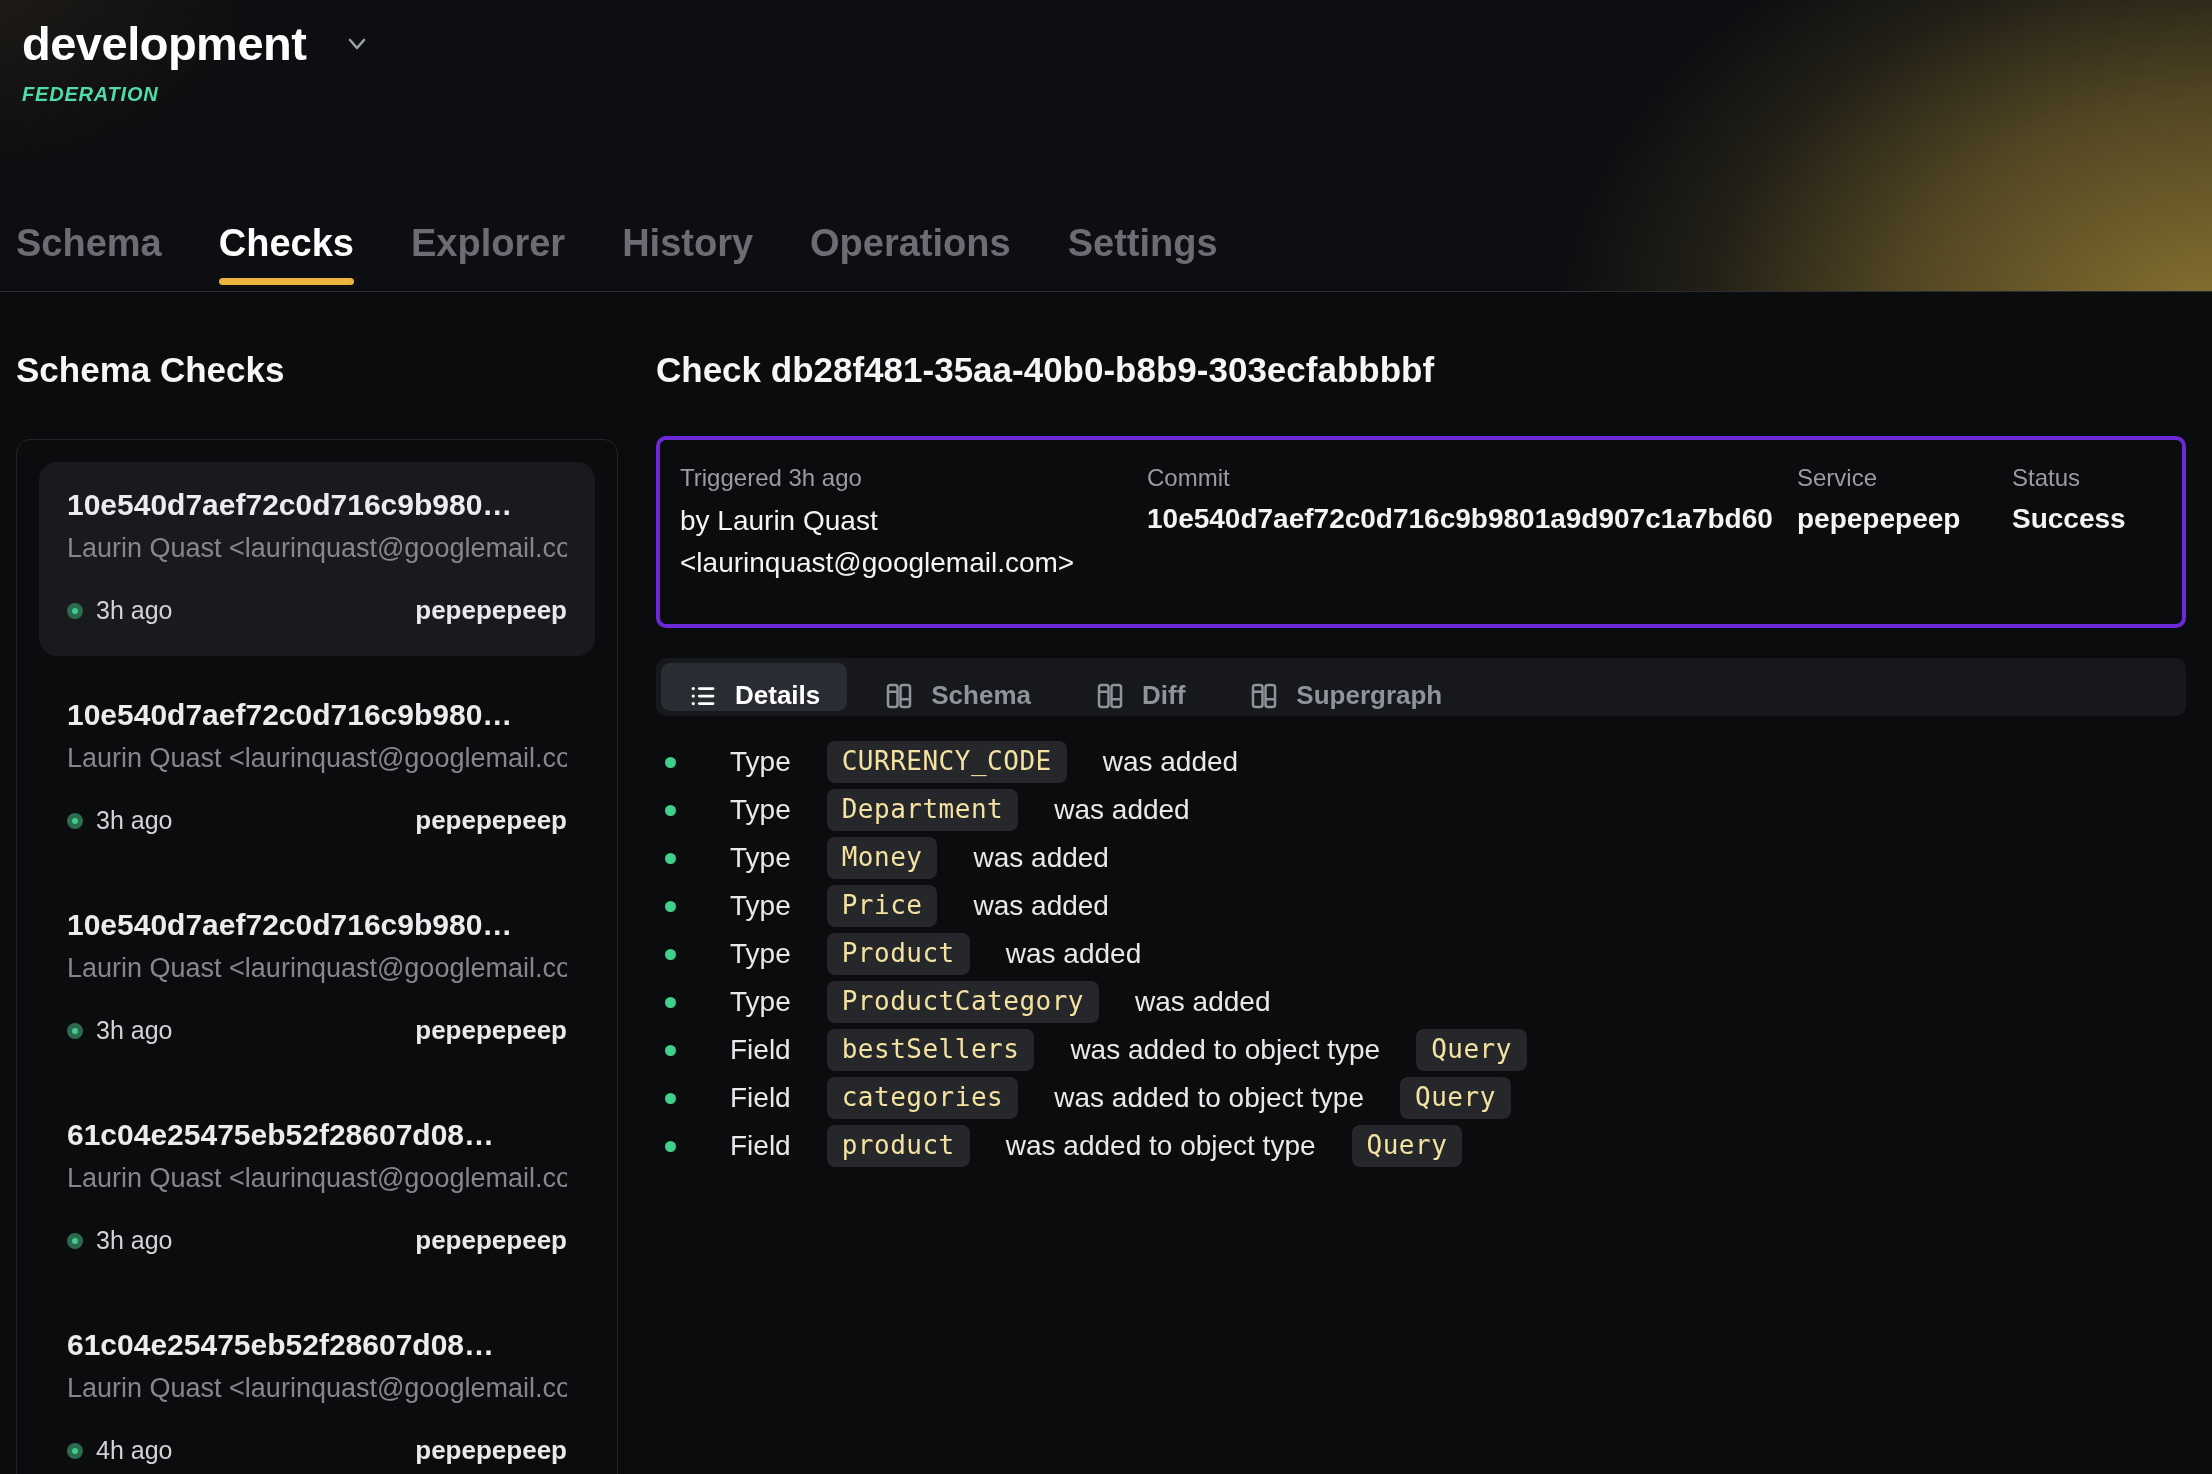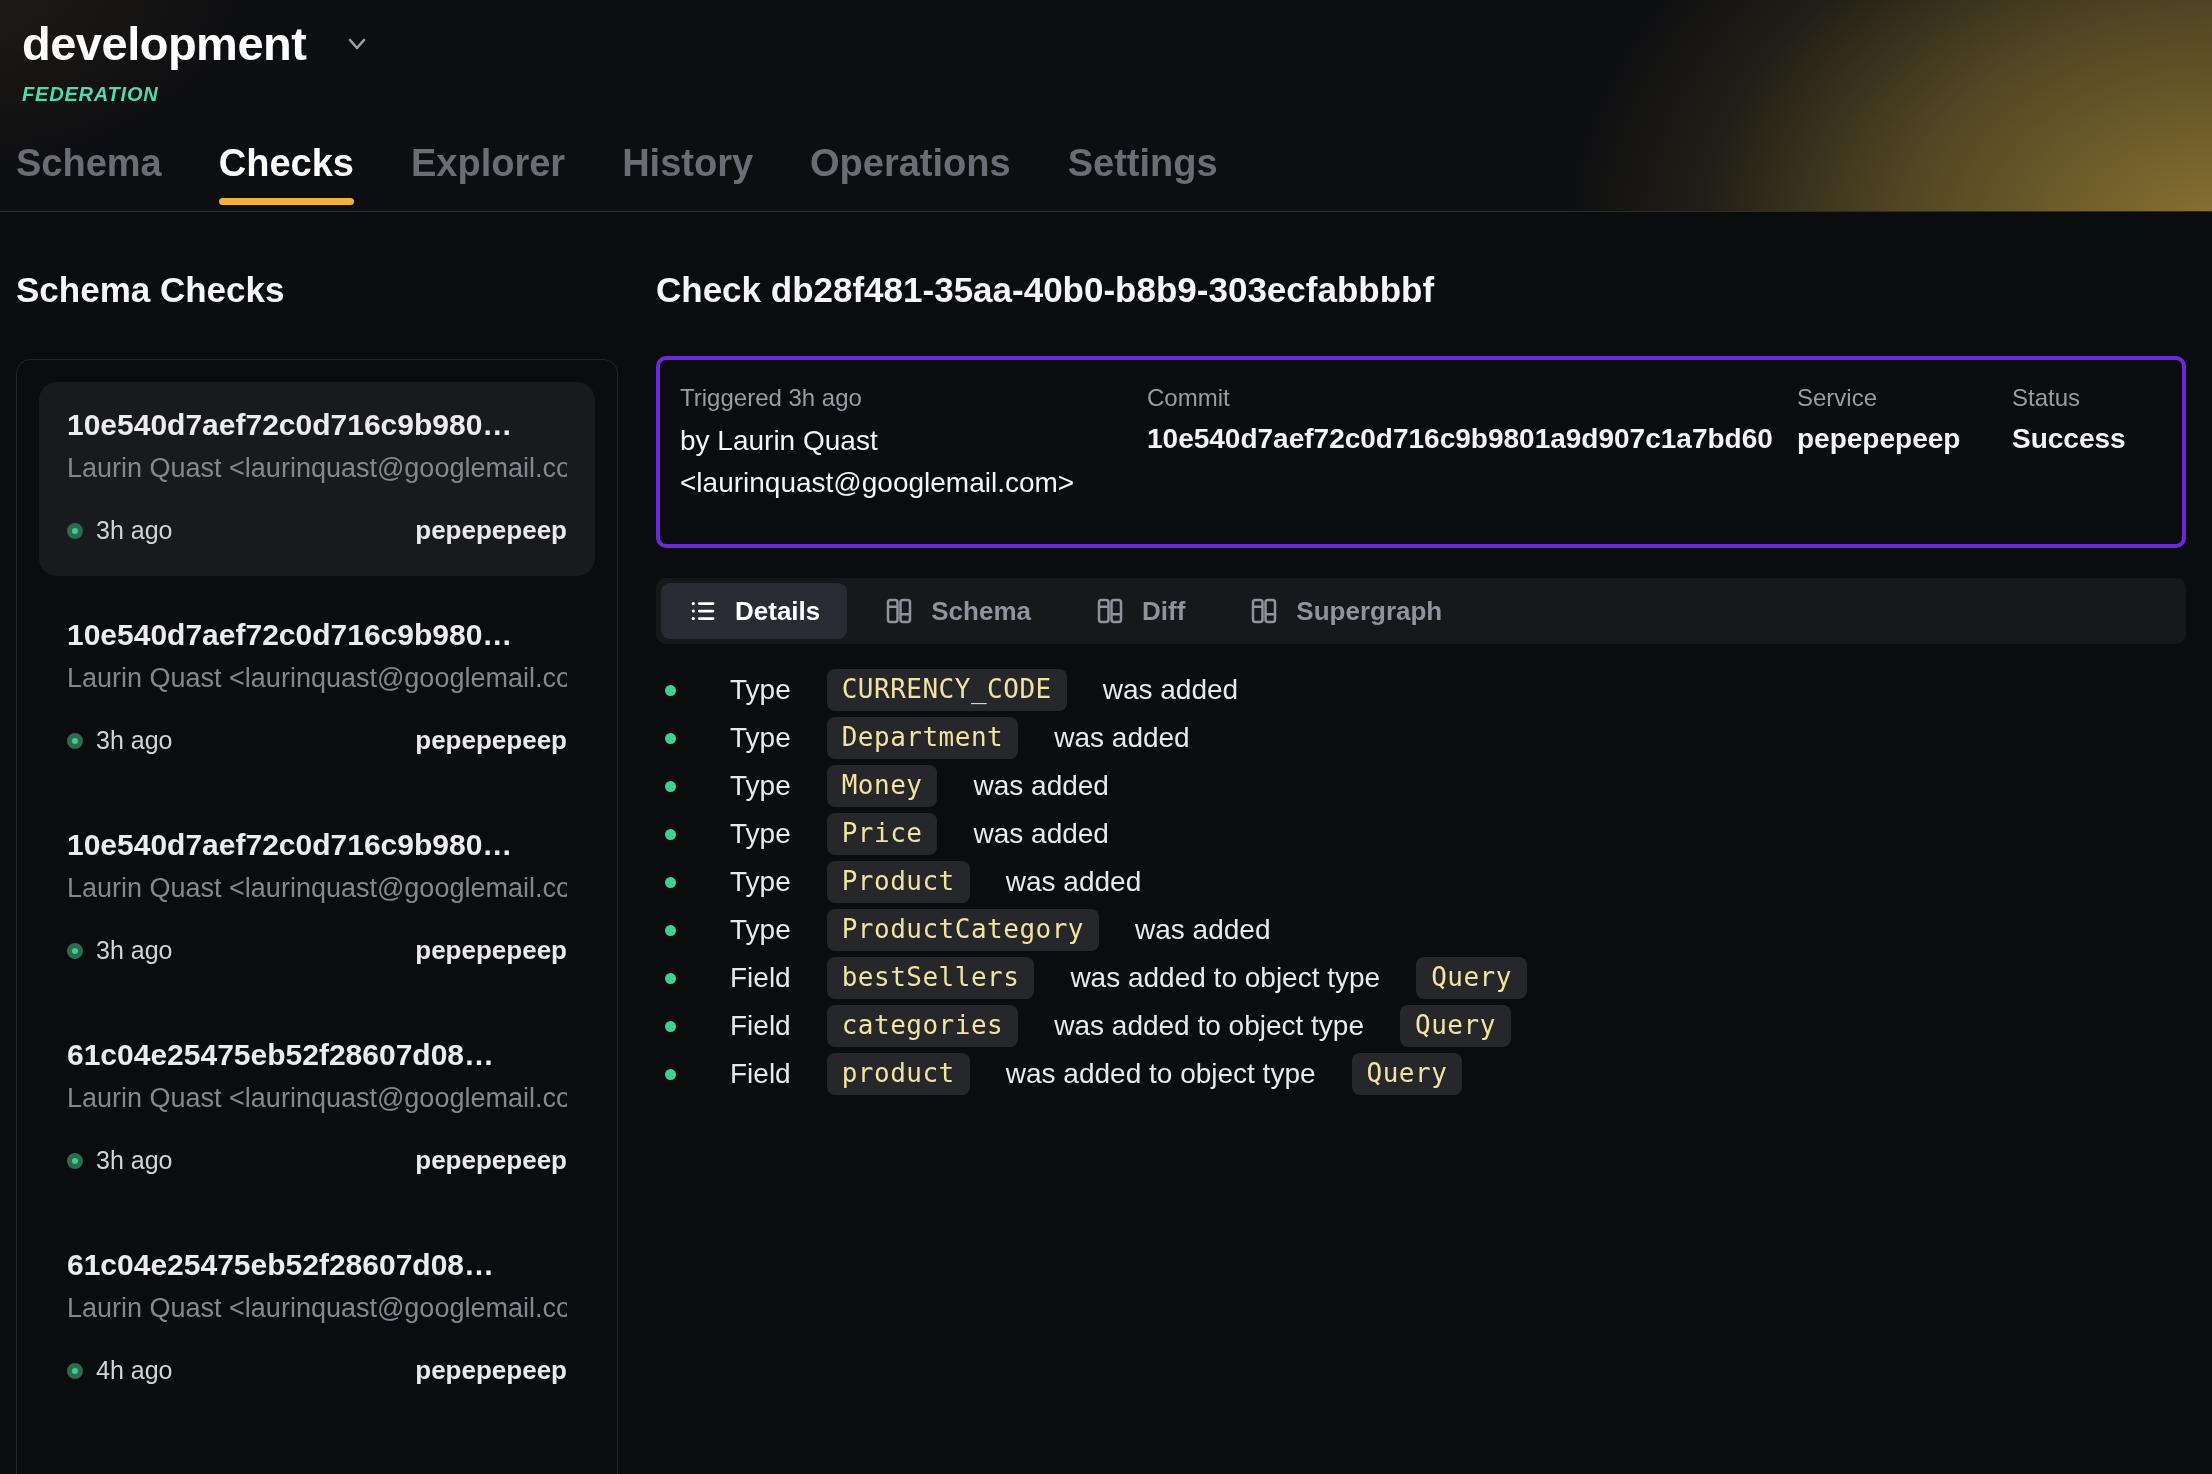--- a/index.html
+++ b/index.html
@@ -6,21 +6,21 @@
   html,body { background:#0b0c0e; }
   body {
     width:2212px; height:1474px; overflow:hidden; position:relative;
     font-family:"Liberation Sans", sans-serif;
     -webkit-font-smoothing:antialiased;
     color:#ececee;
   }
 
   
   .top {
-    position:relative; height:212px;
+    position:relative; height:292px;
     border-bottom:1px solid #2b2d33;
     background:
       radial-gradient(900px 640px at 100.5% 114%, #8b7532 0%, rgba(139,117,50,.55) 36%, rgba(139,117,50,.16) 58%, rgba(139,117,50,0) 74%),
       radial-gradient(480px 320px at -2% -12%, rgba(115,88,48,.20), rgba(115,88,48,0) 65%),
       #0d0e11;
   }
   .title-row { display:flex; align-items:center; gap:36px; padding:16px 0 0 22px; }
   .title-row h1 { font-size:47px; font-weight:800; letter-spacing:-0.5px; color:#fdfdfd; }
   .chev { width:30px; height:30px; flex:none; cursor:pointer; }
   .project-type { margin:12px 0 0 22px; font-size:20px; font-weight:700; letter-spacing:.8px; color:#4fdca8;font-style:italic; }
@@ -69,21 +69,21 @@
   }
   .meta-label { font-size:24px; color:#9b9ba3; margin-bottom:8px; }
   .meta-value { font-size:28px; color:#f4f4f6; line-height:1.5; }
   .meta-value.bold { font-weight:700; line-height:1.35; }
 
   .tabstrip {
     margin-top:30px; background:#17181c; border-radius:10px;
     padding:5px; display:flex; gap:10px;
   }
   .ptab {
-    display:flex; align-items:center; gap:17px; height:56px; padding:0 27px;
+    display:flex; align-items:flex-end; gap:17px; height:48px; padding:0 27px;
     border-radius:9px; color:#8f949c; font-size:26px; font-weight:600; cursor:pointer; white-space:nowrap;
   }
   .ptab.active { background:#2a2c33; color:#ffffff; }
   .ptab svg { flex:none; }
 
   .changes-title { margin-top:46px; font-size:29px; font-weight:500; color:#f1f1f3; }
   .changes-list { margin-top:25px; list-style:none; }
   .change-row { display:flex; align-items:center; margin-bottom:6px; min-height:42px;gap:24px; }
   .bullet { width:11px; height:11px; border-radius:50%; background:#3fd08d; flex:none; margin:0 30px 0 9px; }
   .change-text { font-size:28px; color:#e9e9ec; }

